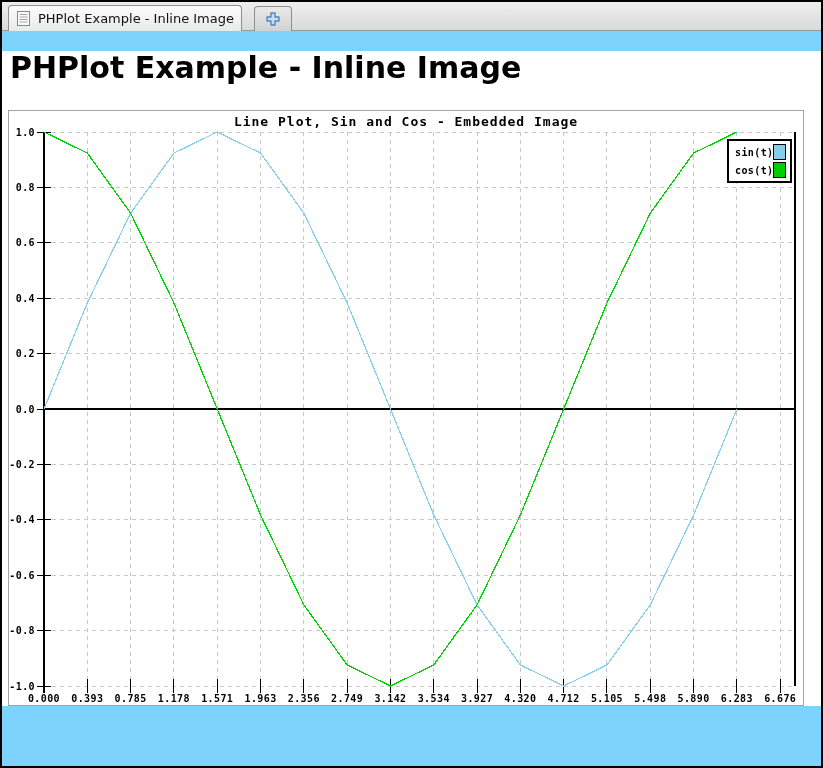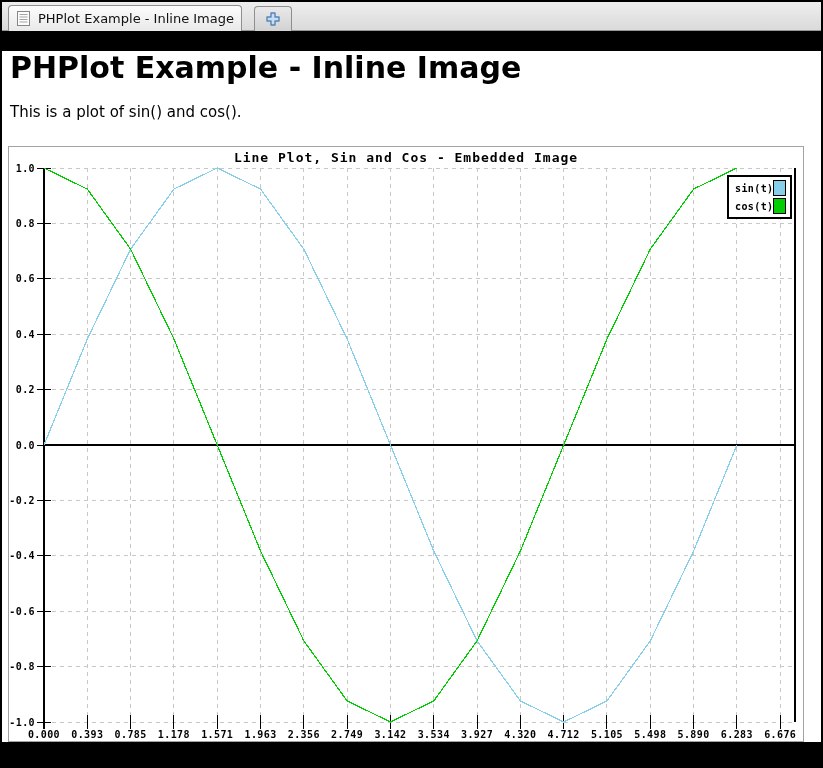--- a/index.html
+++ b/index.html
@@ -1,20 +1,20 @@
 <!DOCTYPE html>
 <html><head>
 <meta charset="utf-8">
 <style>
   * { margin:0; padding:0; box-sizing:border-box; }
   html,body { background:#fff; }
   .window {
     width:823px; height:768px;
     border:2px solid #000;
-    background:#000000;
+    background:#7dd3fc;
     font-family:"DejaVu Sans","Liberation Sans",sans-serif;
     position:relative; overflow:hidden;
   }
   
   .tab-bar {
     position:relative; height:29px;
     background:linear-gradient(#eeeeee,#dadada);
     border-bottom:1px solid #989898;
   }
   .tab {
@@ -79,21 +79,20 @@
     </div>
     <div class="new-tab">
       <svg width="16" height="16" viewBox="0 0 16 16">
         <path d="M6 2 H10 V6 H14 V10 H10 V14 H6 V10 H2 V6 H6 Z" stroke-width="1.4" stroke-linejoin="round" fill="#c9ddf2" stroke="#5586b8"></path>
       </svg>
     </div>
   </div>
 
   <div class="content">
     <h1>PHPlot Example - Inline Image</h1>
-    <p class="intro">This is a plot of sin() and cos().</p>
 
     <div class="chart-frame">
       <svg id="chart" width="794" height="594" viewBox="0 0 794 594" shape-rendering="crispEdges">
           <line x1="78.30656387665198" y1="21" x2="78.30656387665198" y2="575" stroke="#c8c8c8" stroke-width="1" stroke-dasharray="4 4"></line>
           <line x1="121.61312775330397" y1="21" x2="121.61312775330397" y2="575" stroke="#c8c8c8" stroke-width="1" stroke-dasharray="4 4"></line>
           <line x1="164.91969162995593" y1="21" x2="164.91969162995593" y2="575" stroke="#c8c8c8" stroke-width="1" stroke-dasharray="4 4"></line>
           <line x1="208.22625550660794" y1="21" x2="208.22625550660794" y2="575" stroke="#c8c8c8" stroke-width="1" stroke-dasharray="4 4"></line>
           <line x1="251.53281938325992" y1="21" x2="251.53281938325992" y2="575" stroke="#c8c8c8" stroke-width="1" stroke-dasharray="4 4"></line>
           <line x1="294.83938325991187" y1="21" x2="294.83938325991187" y2="575" stroke="#c8c8c8" stroke-width="1" stroke-dasharray="4 4"></line>
           <line x1="338.14594713656385" y1="21" x2="338.14594713656385" y2="575" stroke="#c8c8c8" stroke-width="1" stroke-dasharray="4 4"></line>

